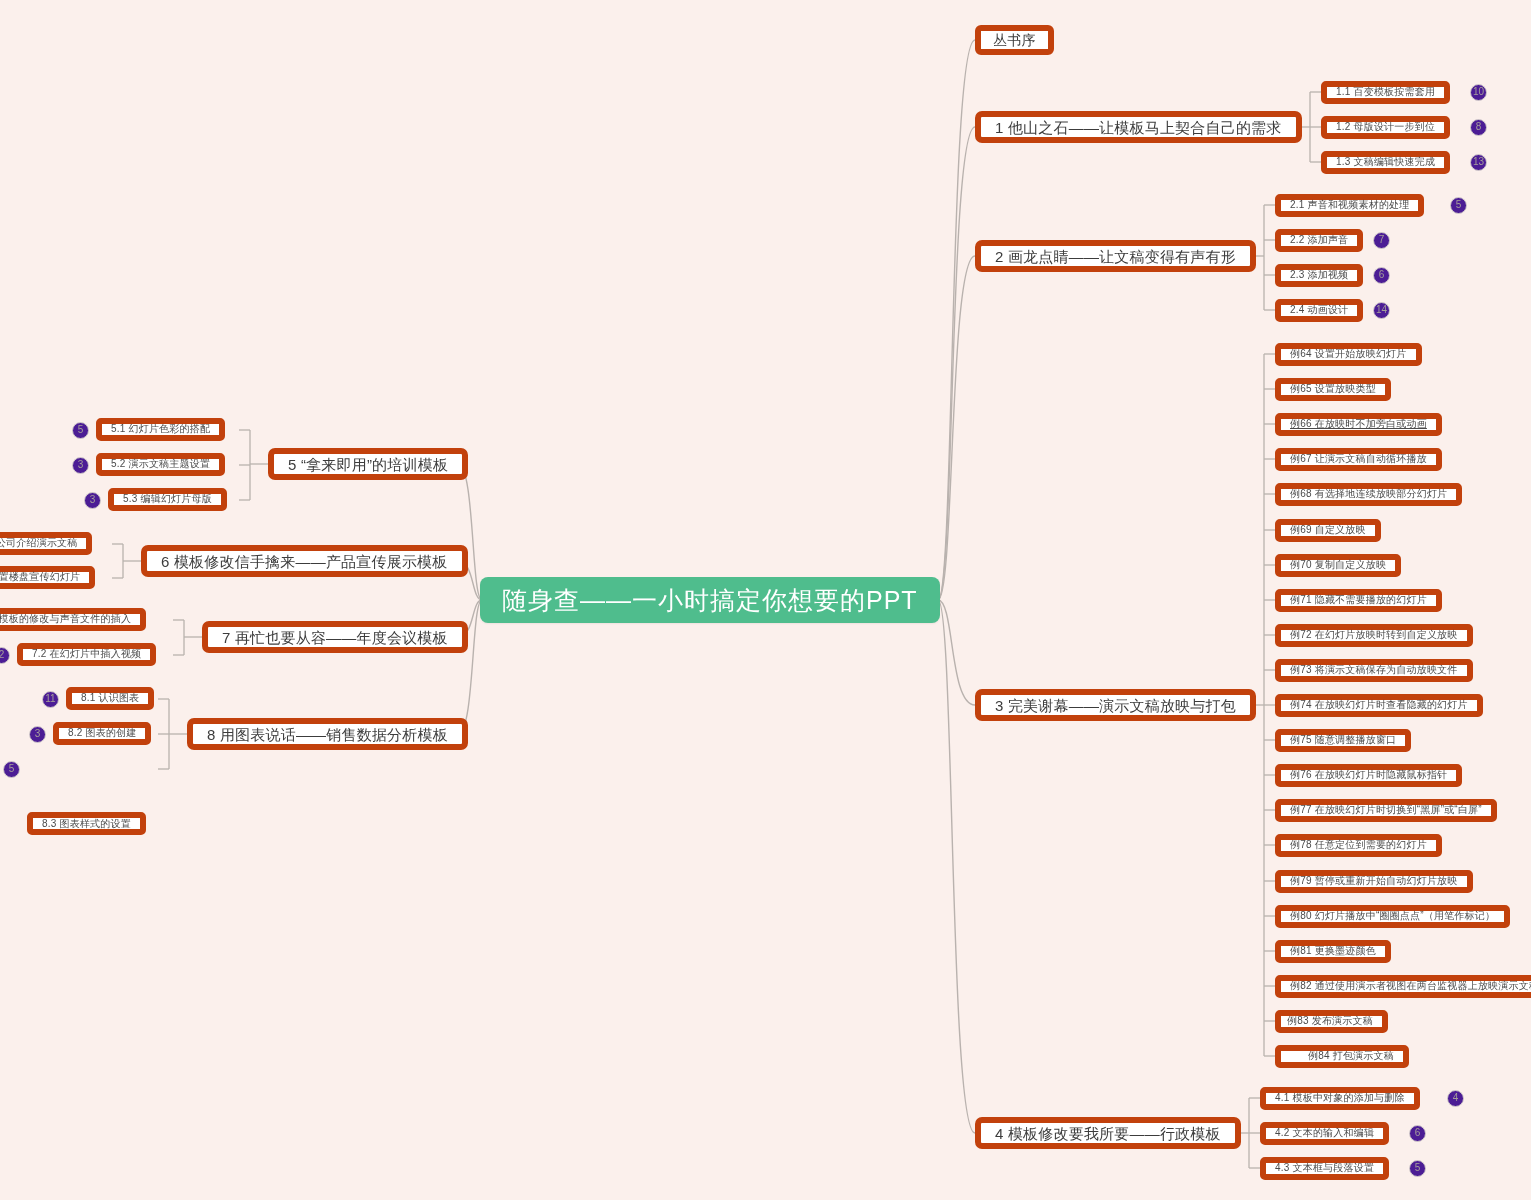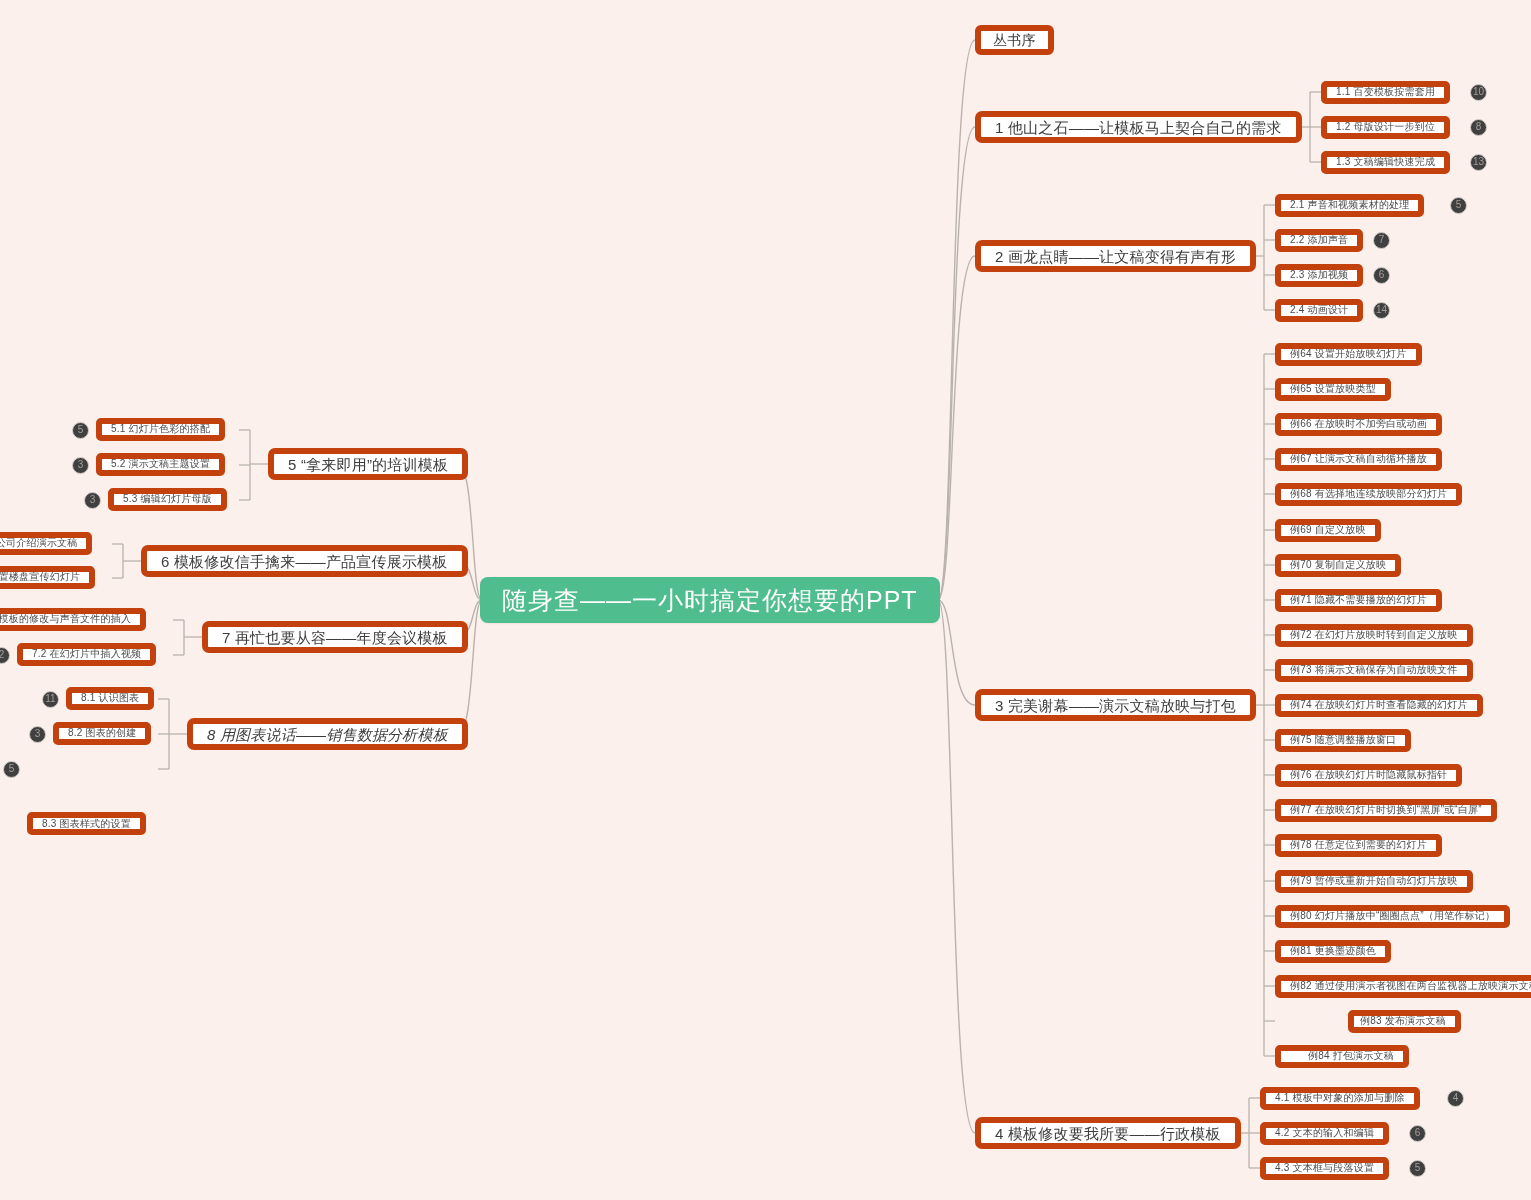--- a/index.html
+++ b/index.html
@@ -57,21 +57,21 @@
     height:30px;
     border-radius:6px;
   }
 
   
   .badge{
     position:absolute;
     width:17px;height:17px;
     border-radius:50%;
     border:1px solid #d4cecb;
-    background:#404040;
+    background:#4c1d95;
     color:#a59e9a;
     font-size:10px;
     display:flex;align-items:center;justify-content:center;
     line-height:1;
     box-sizing:border-box;
   }
 </style>
 </head>
 <body>
 
@@ -158,38 +158,38 @@
     <div class="badge" style="left: 1450px; top: 196.5px;">5</div>
     <div class="node leaf" style="left: 1275px; top: 228.5px;">2.2 添加声音</div>
     <div class="badge" style="left: 1373px; top: 231.5px;">7</div>
     <div class="node leaf" style="left: 1275px; top: 263.5px;">2.3 添加视频</div>
     <div class="badge" style="left: 1373px; top: 266.5px;">6</div>
     <div class="node leaf" style="left: 1275px; top: 298.5px;">2.4 动画设计</div>
     <div class="badge" style="left: 1373px; top: 301.5px;">14</div>
     <div class="node lvl1" style="left: 975px; top: 689px;">3 完美谢幕——演示文稿放映与打包</div>
     <div class="node leaf" style="left: 1275px; top: 342.5px;">例64 设置开始放映幻灯片</div>
     <div class="node leaf" style="left: 1275px; top: 377.5px;">例65 设置放映类型</div>
-    <div class="node leaf" style="left: 1275px; top: 412.5px;">例66 在放映时不加旁白或动画</div>
+    <div class="node leaf" style="left: 1275px; top: 412.5px; text-decoration: underline;">例66 在放映时不加旁白或动画</div>
     <div class="node leaf" style="left: 1275px; top: 447.5px;">例67 让演示文稿自动循环播放</div>
     <div class="node leaf" style="left: 1275px; top: 482.5px;">例68 有选择地连续放映部分幻灯片</div>
     <div class="node leaf" style="left: 1275px; top: 518.5px; text-align: center;">例69 自定义放映</div>
     <div class="node leaf" style="left: 1275px; top: 553.5px;">例70 复制自定义放映</div>
     <div class="node leaf" style="left: 1275px; top: 588.5px;">例71 隐藏不需要播放的幻灯片</div>
     <div class="node leaf" style="left: 1275px; top: 623.5px;">例72 在幻灯片放映时转到自定义放映</div>
     <div class="node leaf" style="left: 1275px; top: 658.5px;">例73 将演示文稿保存为自动放映文件</div>
     <div class="node leaf" style="left: 1275px; top: 693.5px; text-align: center;">例74 在放映幻灯片时查看隐藏的幻灯片</div>
     <div class="node leaf" style="left: 1275px; top: 728.5px;">例75 随意调整播放窗口</div>
     <div class="node leaf" style="left: 1275px; top: 763.5px;">例76 在放映幻灯片时隐藏鼠标指针</div>
     <div class="node leaf" style="left: 1275px; top: 798.5px;">例77 在放映幻灯片时切换到“黑屏”或“白屏”</div>
     <div class="node leaf" style="left: 1275px; top: 833.5px;">例78 任意定位到需要的幻灯片</div>
     <div class="node leaf" style="left: 1275px; top: 869.5px;">例79 暂停或重新开始自动幻灯片放映</div>
     <div class="node leaf" style="left: 1275px; top: 904.5px;">例80 幻灯片播放中“圈圈点点”（用笔作标记）</div>
     <div class="node leaf" style="left: 1275px; top: 939.5px;">例81 更换墨迹颜色</div>
     <div class="node leaf" style="left: 1275px; top: 974.5px;">例82 通过使用演示者视图在两台监视器上放映演示文稿</div>
-    <div class="node leaf" style="left: 1348px; top: 1009.5px; padding-left: 6px;">例83 发布演示文稿</div>
+    <div class="node leaf" style="left: 1275px; top: 1009.5px; padding-left: 6px;">例83 发布演示文稿</div>
     <div class="node leaf" style="left: 1275px; top: 1044.5px; padding-left: 27px;">例84 打包演示文稿</div>
     <div class="node lvl1" style="left: 975px; top: 1117px;">4 模板修改要我所要——行政模板</div>
     <div class="node leaf" style="left: 1260px; top: 1086.5px;">4.1 模板中对象的添加与删除</div>
     <div class="badge" style="left: 1447px; top: 1089.5px;">4</div>
     <div class="node leaf" style="left: 1260px; top: 1121.5px;">4.2 文本的输入和编辑</div>
     <div class="badge" style="left: 1409px; top: 1124.5px;">6</div>
     <div class="node leaf" style="left: 1260px; top: 1156.5px;">4.3 文本框与段落设置</div>
     <div class="badge" style="left: 1409px; top: 1159.5px;">5</div>
     <div class="node lvl1" style="left: 268px; top: 448px;">5  “拿来即用”的培训模板</div>
     <div class="node leaf" style="left: 96px; top: 417.5px;">5.1 幻灯片色彩的搭配</div>
@@ -198,20 +198,20 @@
     <div class="badge" style="left: 72px; top: 456.5px;">3</div>
     <div class="node leaf" style="left: 108px; top: 487.5px;">5.3 编辑幻灯片母版</div>
     <div class="badge" style="left: 84px; top: 491.5px;">3</div>
     <div class="node lvl1" style="left: 141px; top: 545px;">6 模板修改信手擒来——产品宣传展示模板</div>
     <div class="node leaf" style="left: -57px; top: 531.5px;">6.1 制作公司介绍演示文稿</div>
     <div class="node leaf" style="left: -44px; top: 565.5px;">6.2 设置楼盘宣传幻灯片</div>
     <div class="node lvl1" style="left: 202px; top: 621px;">7 再忙也要从容——年度会议模板</div>
     <div class="node leaf" style="left: -34px; top: 607.5px;">7.1 模板的修改与声音文件的插入</div>
     <div class="node leaf" style="left: 17px; top: 642.5px;">7.2 在幻灯片中插入视频</div>
     <div class="badge" style="left: -7px; top: 646.5px;">2</div>
-    <div class="node lvl1" style="left: 187px; top: 718px; font-style: italic;">8 用图表说话——销售数据分析模板</div>
+    <div class="node lvl1" style="left: 187px; top: 718px;">8 用图表说话——销售数据分析模板</div>
     <div class="node leaf" style="left: 66px; top: 686.5px;">8.1 认识图表</div>
     <div class="badge" style="left: 42px; top: 690.5px;">11</div>
     <div class="node leaf" style="left: 53px; top: 721.5px;">8.2 图表的创建</div>
     <div class="badge" style="left: 29px; top: 725.5px;">3</div>
     <div class="node leaf" style="left: 27px; top: 768px; margin-top: 44px;">8.3 图表样式的设置</div>
     <div class="badge" style="left: 3px; top: 760.5px;">5</div>
   </div>
 
 </body></html>

